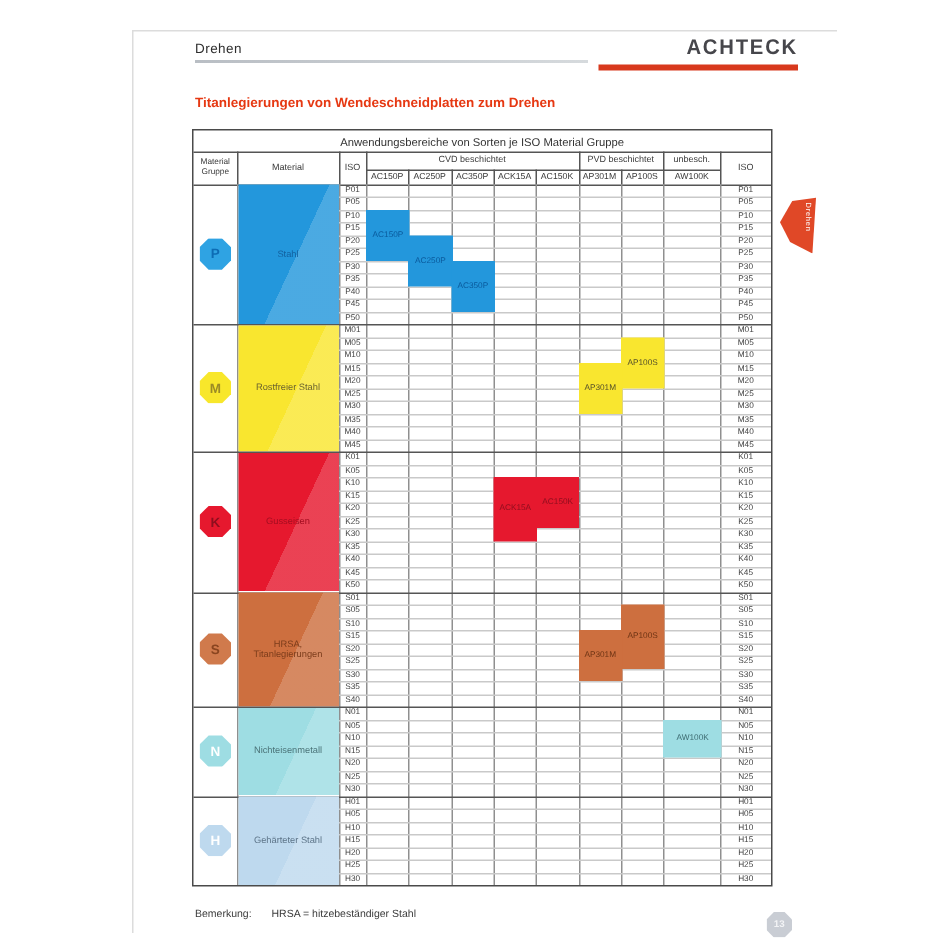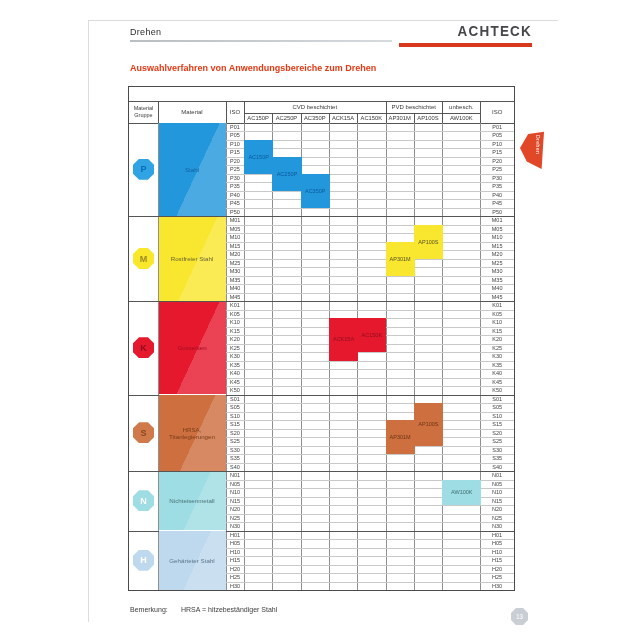--- a/index.html
+++ b/index.html
@@ -34,23 +34,24 @@
 <body>
 
 <div class="abs scanline" style="left:88px;top:20px;width:1px;height:602px;"></div>
 <div class="abs scanline" style="left:88px;top:20px;width:470px;height:1px;"></div>
 
 <div class="abs" id="doc-header-label">Drehen</div>
 <div class="abs" id="doc-header-rule"></div>
 <div class="abs" id="logo">ACHTECK</div>
 <div class="abs" id="logo-bar"></div>
 
-<div class="abs" id="page-title">Auswahlverfahren von Anwendungsbereiche zum Drehen</div>
+<div class="abs" id="page-title">Titanlegierungen von Wendeschneidplatten zum Drehen</div>
 
 <div class="abs" id="selection-table">
+    <div class="cell" style="left: 0px; top: 0px; width: 384.9px; height: 14px; font-size: 7.5px; color: rgb(51, 51, 51);">Anwendungsbereiche von Sorten je ISO Material Gruppe</div>
     <div class="cell" style="left: 0px; top: 14px; width: 384.9px; height: 1px; background: rgb(85, 85, 85);"></div>
     <div class="cell" style="left: 0px; top: 14px; width: 29px; height: 21.5px; font-size: 5.5px; line-height: 7px; white-space: normal; padding: 0px 2px;">Material Gruppe</div>
     <div class="cell" style="left: 29px; top: 14px; width: 68px; height: 21.5px; font-size: 6px;">Material</div>
     <div class="cell" style="left: 97px; top: 14px; width: 18px; height: 21.5px; font-size: 6px;">ISO</div>
     <div class="cell" style="left: 115px; top: 14px; width: 141.5px; height: 12px; font-size: 6px;">CVD beschichtet</div>
     <div class="cell" style="left: 256.5px; top: 14px; width: 56.6px; height: 12px; font-size: 6px;">PVD beschichtet</div>
     <div class="cell" style="left: 313.1px; top: 14px; width: 38.3px; height: 12px; font-size: 6px;">unbesch.</div>
     <div class="cell" style="left: 351.4px; top: 14px; width: 33.5px; height: 21.5px; font-size: 6px;">ISO</div>
     <div class="cell" style="left: 115px; top: 26px; width: 28.3px; height: 9.5px; font-size: 5.8px;">AC150P</div>
     <div class="cell" style="left: 143.3px; top: 26px; width: 28.3px; height: 9.5px; font-size: 5.8px;">AC250P</div>

